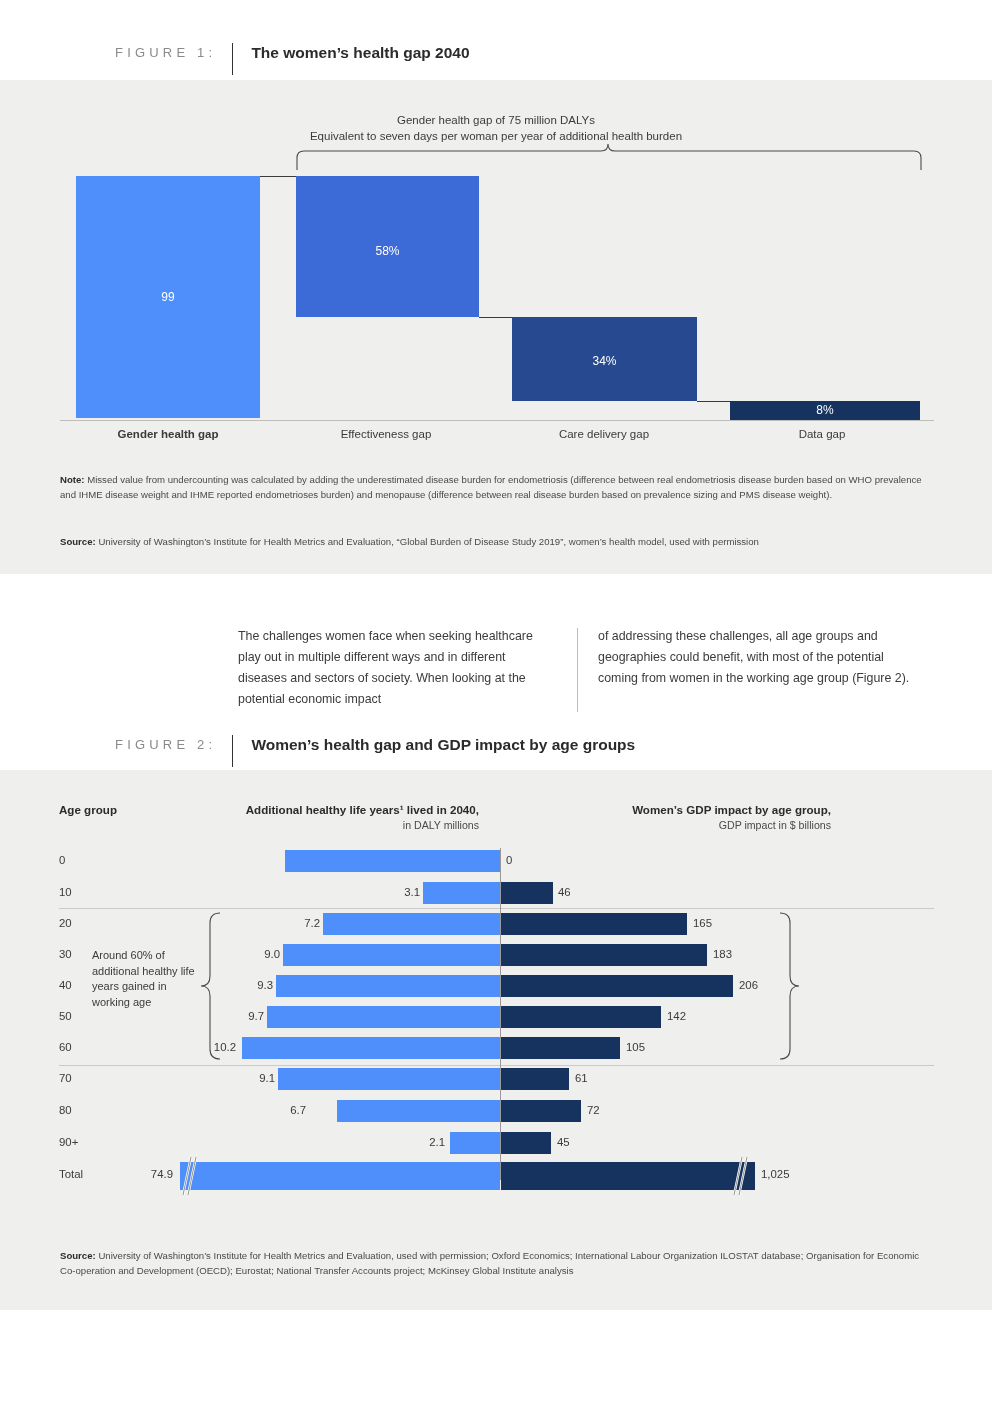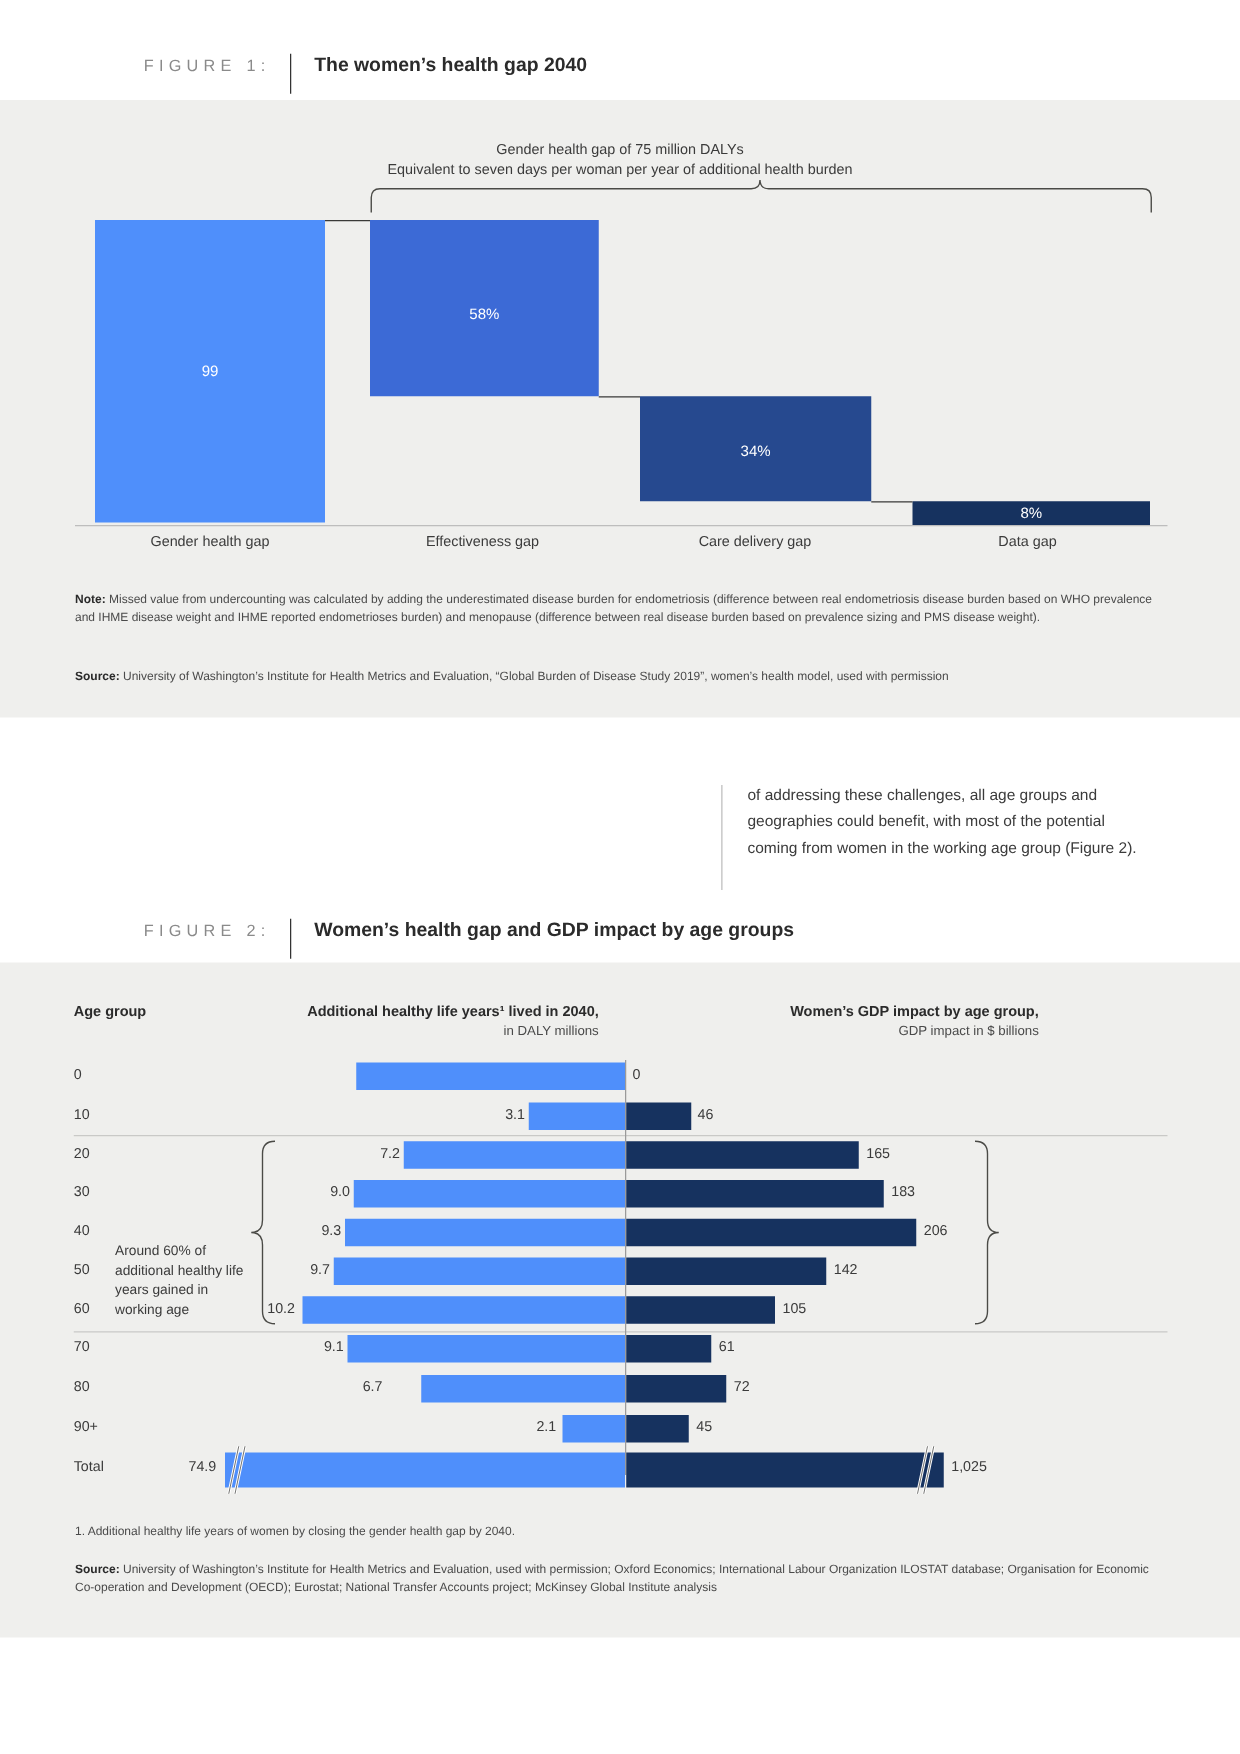--- a/index.html
+++ b/index.html
@@ -49,21 +49,21 @@
   .hdr-main{font-size:11.6px;font-weight:bold;color:#2b2b2b;line-height:16px;}
   .hdr-sub{font-size:10.6px;color:#4a4a4a;line-height:15px;}
   .colhdr{position:absolute;text-align:right;}
   .age{position:absolute;font-size:11.4px;color:#3b3b3b;}
   .lbar{position:absolute;background:#4f8ffb;}
   .rbar{position:absolute;background:#16325f;}
   .lval{position:absolute;font-size:11.4px;color:#3b3b3b;text-align:right;}
   .rval{position:absolute;font-size:11.4px;color:#3b3b3b;text-align:left;}
   .sep{position:absolute;height:1px;background:#c9c9c7;}
   .vaxis{position:absolute;width:1px;background:#9a9a9a;}
-  .annot{position:absolute;font-size:11px;line-height:15.5px;color:#3b3b3b;margin-top:46px;}
+  .annot{position:absolute;font-size:11px;line-height:15.5px;color:#3b3b3b;}
 
   .footer{position:absolute;font-size:11.3px;color:#4a4a4a;}
   .footer .pg{font-weight:bold;color:#2b2b2b;}
   svg{display:block;overflow:visible;}
 </style>
 </head>
 <body>
 
 <div class="page">
 
@@ -95,34 +95,35 @@
 
   <div class="bar" style="left:730px;top:401px;width:190px;height:19px;background:#16325f;"></div>
   <div class="bar-val" style="left:730px;top:403px;width:190px;">8%</div>
 
   <div class="connector" style="left:260px;top:176px;width:36px;"></div>
   <div class="connector" style="left:479px;top:317px;width:33px;"></div>
   <div class="connector" style="left:697px;top:401px;width:33px;"></div>
 
   <div class="axis-line" style="left:60px;top:420px;width:874px;"></div>
 
-  <div class="cat-lbl" style="left:60px;top:428px;width:216px;">Gender health gap</div>
+  <div class="cat-lbl" style="left:60px;top:428px;width:216px;font-weight:bold;">Gender health gap</div>
   <div class="cat-lbl" style="left:278px;top:428px;width:216px;">Effectiveness gap</div>
   <div class="cat-lbl" style="left:496px;top:428px;width:216px;">Care delivery gap</div>
   <div class="cat-lbl" style="left:714px;top:428px;width:216px;">Data gap</div>
 
   <div class="note" style="left:60px;top:472px;width:872px;">
     <b>Note:</b>
     <span>Missed value from undercounting was calculated by adding the underestimated disease burden for endometriosis (difference between real endometriosis disease burden based on WHO prevalence and IHME disease weight and IHME reported endometrioses burden) and menopause (difference between real disease burden based on prevalence sizing and PMS disease weight).</span>
   </div>
   <div class="note" style="left:60px;top:534px;width:872px;">
     <b>Source:</b>
     <span>University of Washington’s Institute for Health Metrics and Evaluation, “Global Burden of Disease Study 2019”, women’s health model, used with permission</span>
   </div>
 
+  <div class="body-col" style="left:238px;top:626px;width:318px;">The challenges women face when seeking healthcare play out in multiple different ways and in different diseases and sectors of society. When looking at the potential economic impact</div>
   <div class="col-rule" style="left:577px;top:628px;height:84px;"></div>
   <div class="body-col" style="left:598px;top:626px;width:320px;">of addressing these challenges, all age groups and geographies could benefit, with most of the potential coming from women in the working age group (Figure 2).</div>
 
   <div class="fig-head" style="left:115px;top:735px;height:32px;">
     <div class="fig-num">FIGURE 2:</div>
     <div class="fig-rule"></div>
     <div class="fig-title">Women’s health gap and GDP impact by age groups</div>
   </div>
 
   <div class="panel" style="top:770px;height:540px;"></div>
@@ -233,20 +234,19 @@
     </svg>
   </div>
   <div class="annot" style="left:92px;top:948px;width:106px;">Around 60% of additional healthy life years gained in working age</div>
 
   <div class="bracket-wrap" style="left:778px;top:912px;">
     <svg width="22" height="148" viewBox="0 0 22 148">
       <path d="M2,1 Q12,1 12,11 L12,64 Q12,74 21,74 Q12,74 12,84 L12,137 Q12,147 2,147" fill="none" stroke="#4a4a46" stroke-width="1.1"></path>
     </svg>
   </div>
 
-  <div class="note" style="left:60px;top:1218px;width:872px;">1. Additional healthy life years of women by closing the gender health gap by 2040.</div>
   <div class="note" style="left:60px;top:1248px;width:872px;">
     <b>Source:</b>
     <span>University of Washington’s Institute for Health Metrics and Evaluation, used with permission; Oxford Economics; International Labour Organization ILOSTAT database; Organisation for Economic Co-operation and Development (OECD); Eurostat; National Transfer Accounts project; McKinsey Global Institute analysis</span>
   </div>
 
 
 </div>
 
 </body></html>

